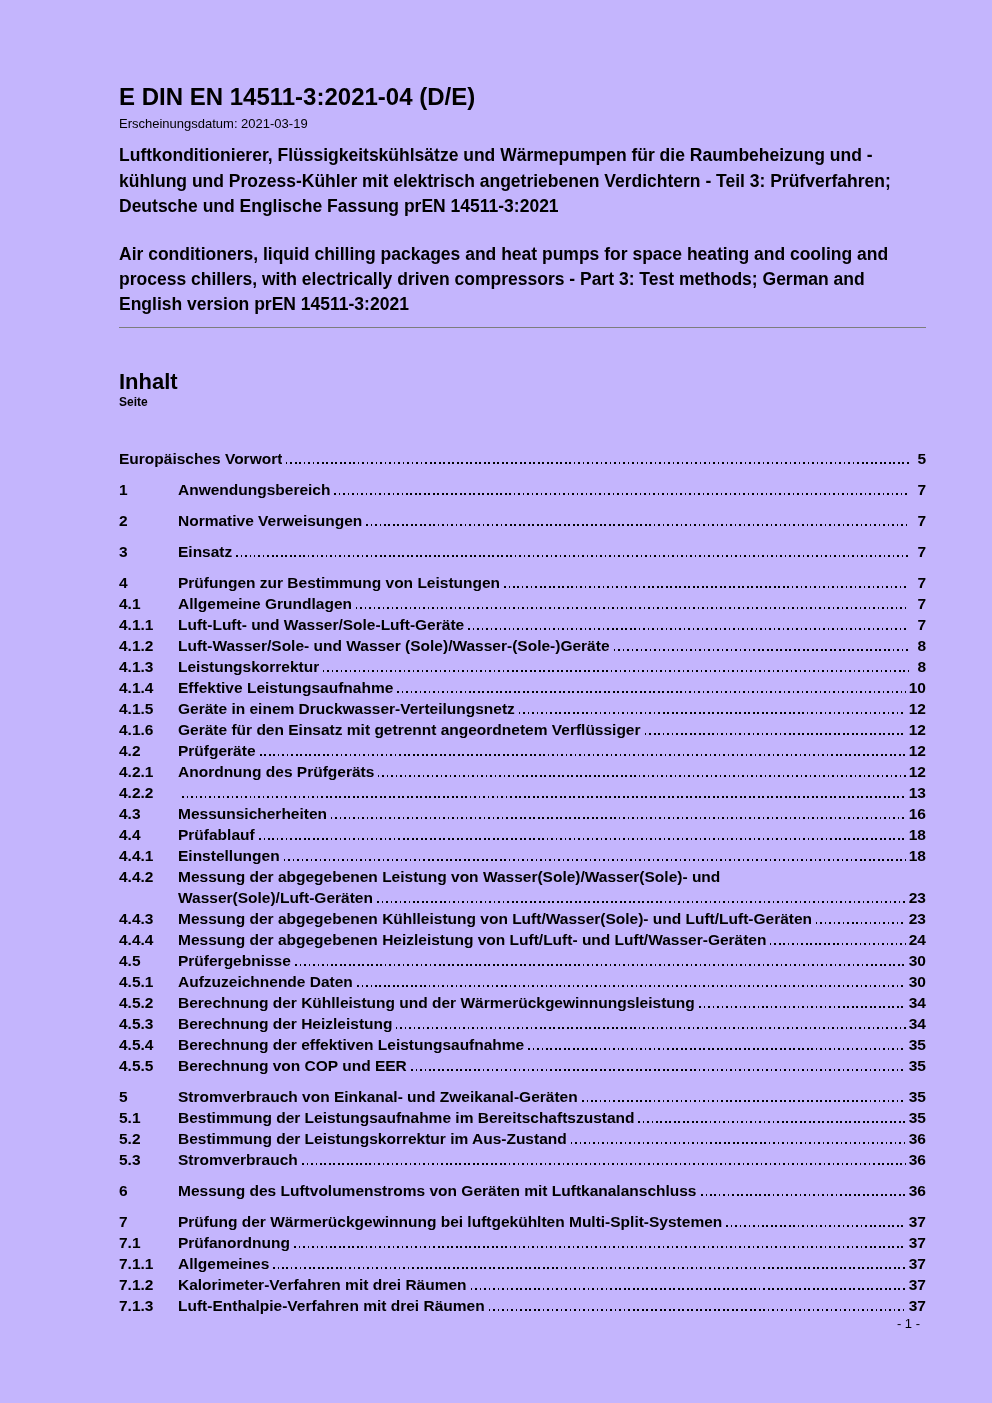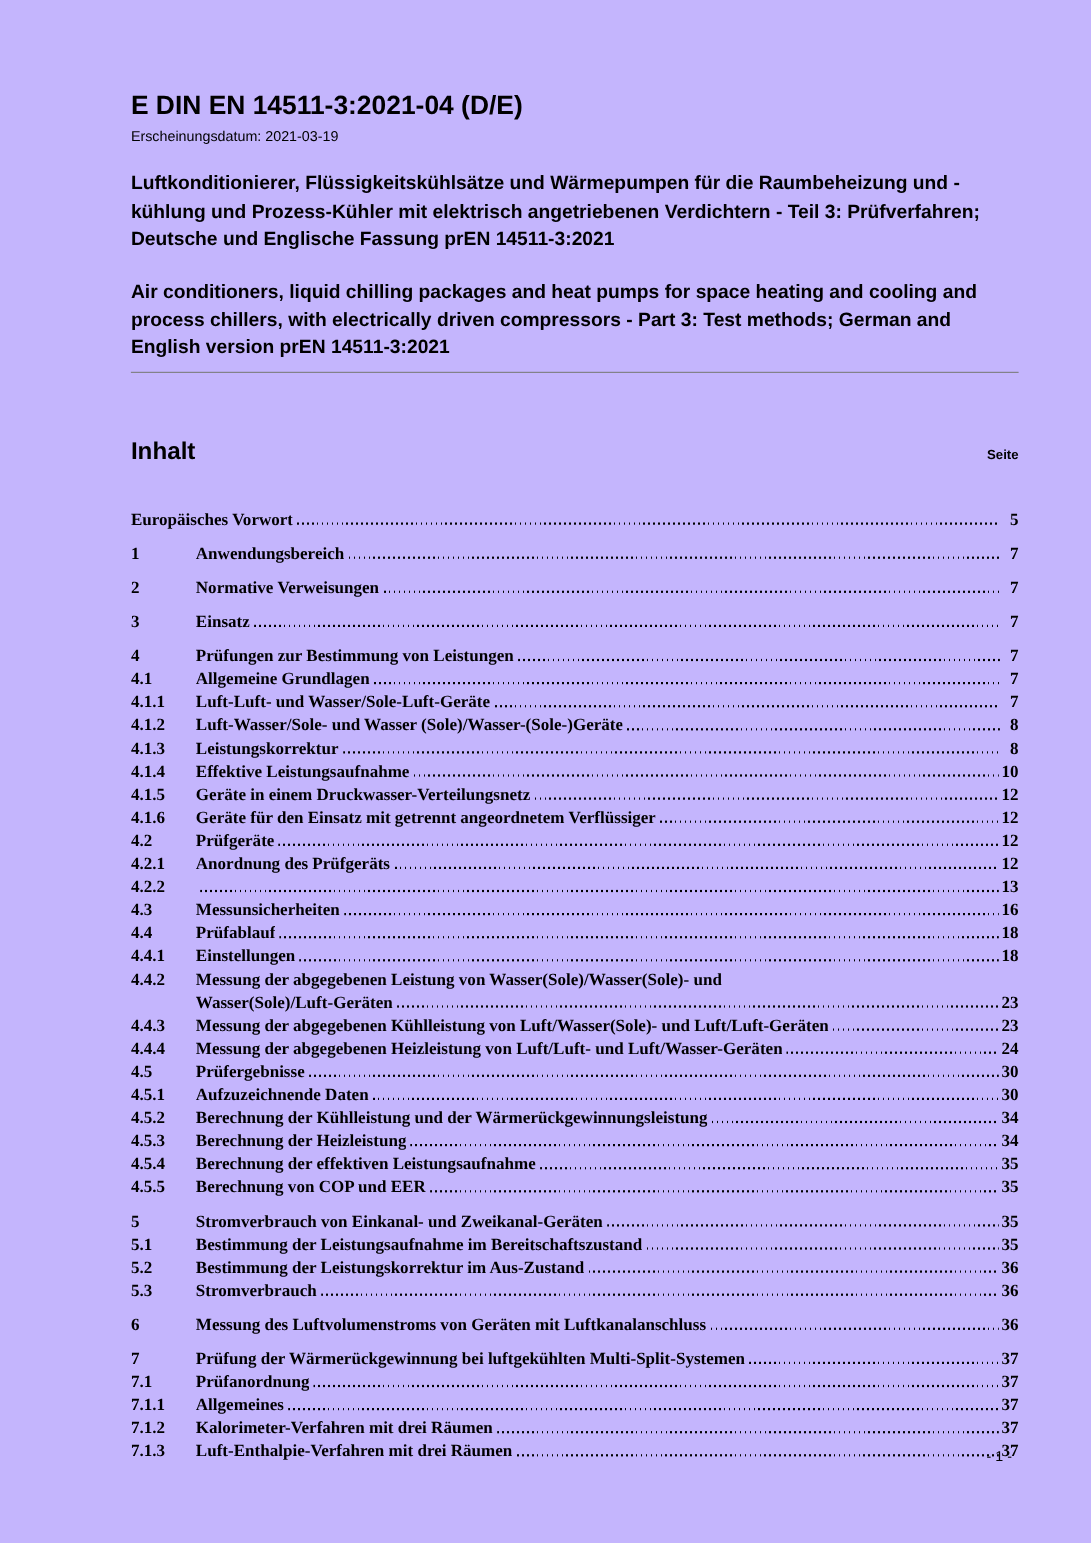--- a/index.html
+++ b/index.html
@@ -26,44 +26,45 @@
     line-height: 1.1;
   }
   .pubdate {
     font-size: 13px;
     margin-top: 6px;
   }
   .doc-para {
     font-size: 17.5px;
     font-weight: bold;
     line-height: 1.44;
-    margin-top: 23px;
+    margin-top: 12px;
   }
   .doc-para.en {
     margin-top: 23px;
     padding-bottom: 9px;
     border-bottom: 1px solid #7d7d7d;
   }
   .toc-head {
     display: flex;
     justify-content: space-between;
     align-items: baseline;
-    margin-top: 58px;
+    margin-top: 41px;
+    flex-direction: column;
   }
   .inhalt {
     font-size: 22px;
     font-weight: bold;
   }
   .seite {
     font-size: 12px;
     font-weight: bold;
   }
   .toc {
     margin-top: 29px;
-    font-family: Liberation Serif, serif;
+    font-family: Liberation Sans, sans-serif;
     font-size: 15.5px;
     font-weight: bold;
   }
   .toc-row {
     display: flex;
     align-items: baseline;
     line-height: 21px;
     width: 100%;
   }
   .toc-gap { height: 10px; }

